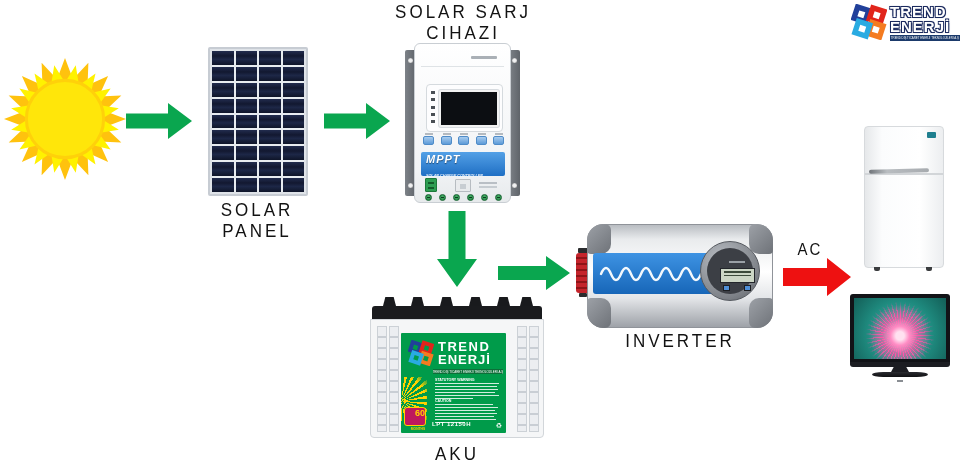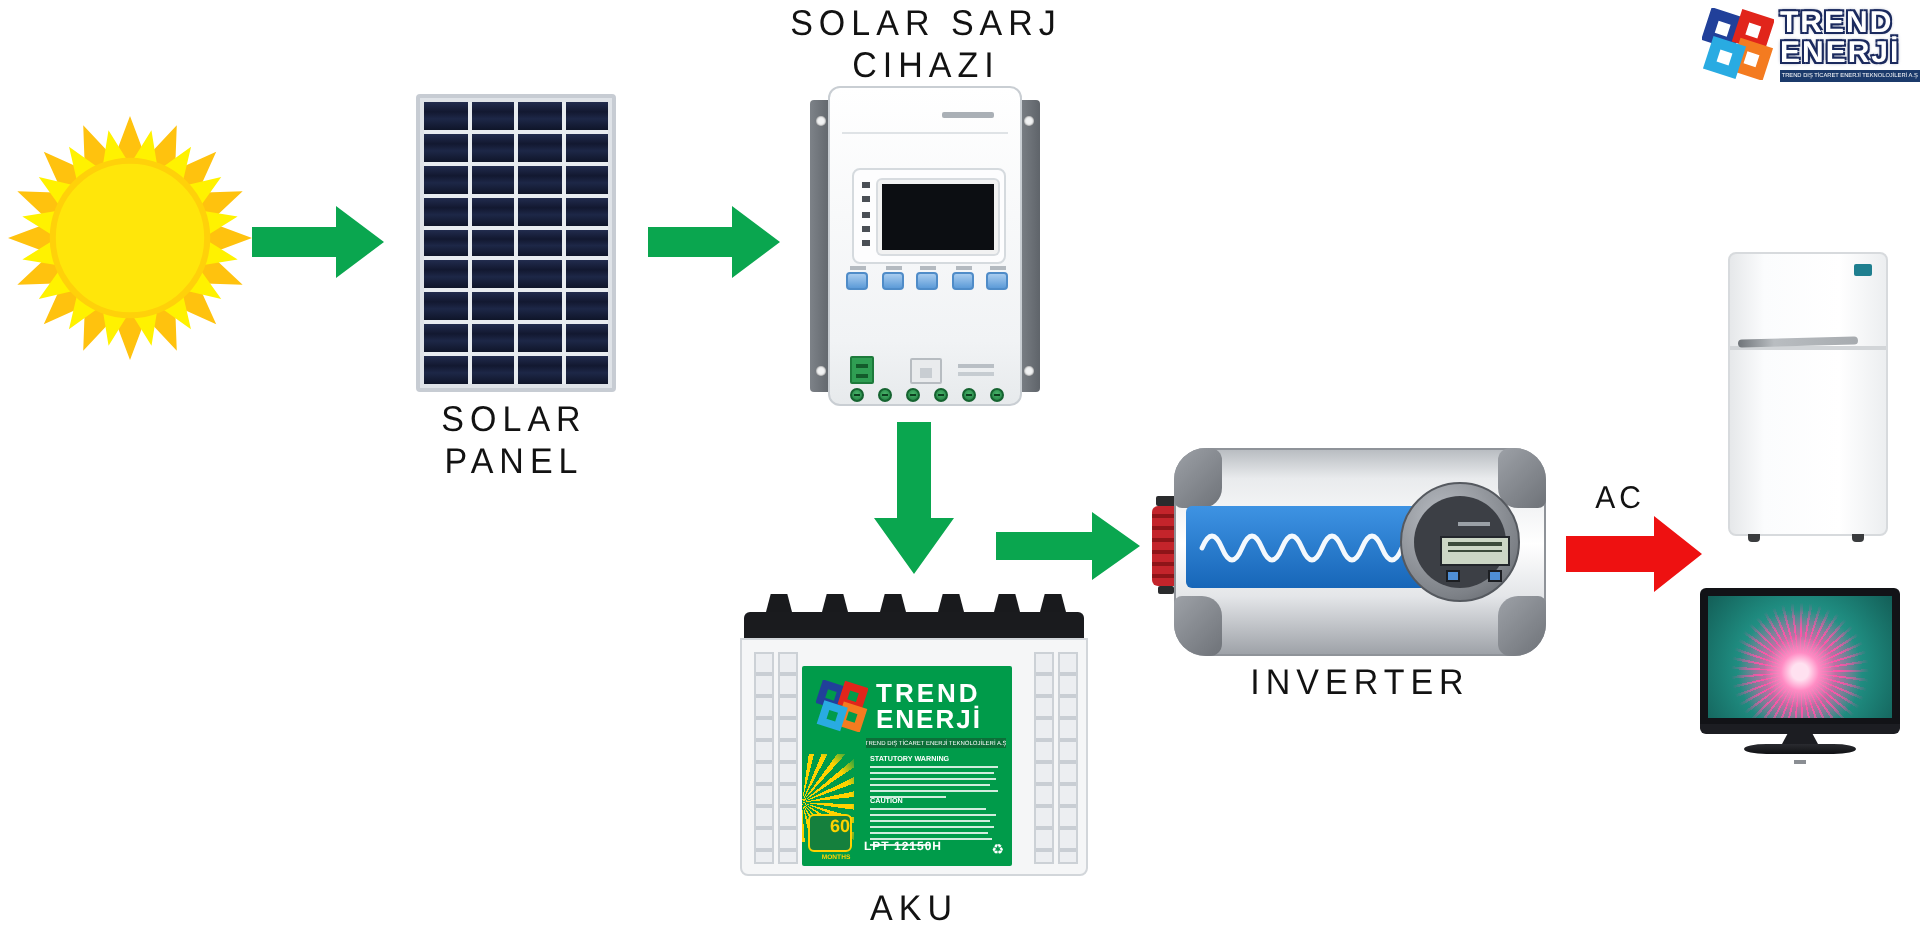--- a/index.html
+++ b/index.html
@@ -77,21 +77,21 @@
   .sticker-tagline{position:absolute;left:32px;top:36px;width:70px;height:5px;background:#0c6f38;
                    display:flex;align-items:center;justify-content:center;overflow:hidden;}
   .sticker-tagline span{font-size:6px;color:#fff;white-space:nowrap;transform:scale(.5);}
   .micro-title{position:absolute;font-size:6px;font-weight:700;color:#fff;white-space:nowrap;
                transform:scale(.6);transform-origin:0 0;}
   .micro-lines div{height:1.4px;background:rgba(255,255,255,.82);margin-bottom:1.6px;}
   .sticker-rays{position:absolute;left:0;bottom:12px;width:26px;height:44px;
                 background:repeating-conic-gradient(from -90deg at 0% 55%,#ffd200 0 6deg,rgba(255,210,0,0) 6deg 14deg);
                 -webkit-mask:radial-gradient(circle at 0% 55%,#000 0 70%,transparent 100%);
                 mask:radial-gradient(circle at 0% 55%,#000 0 70%,transparent 100%);}
-  .badge60{position:absolute;left:3px;bottom:7px;width:22px;height:19px;background:#15803d;
+  .badge60{position:absolute;left:3px;bottom:7px;width:22px;height:19px;background:#be185d;
            border:1.5px solid #ffd200;border-radius:3px;box-sizing:border-box;text-align:right;line-height:1;}
   .badge60 .v{font-size:9px;font-weight:800;color:#ffd200;display:block;margin-top:1px;}
   .badge60 .u{display:inline-block;font-size:6px;font-weight:700;color:#ffd200;transform:scale(.55);white-space:nowrap;}
   .sticker-model{position:absolute;left:31px;bottom:6px;font-size:6px;font-weight:800;color:#fff;letter-spacing:.5px;}
   .sticker-recycle{position:absolute;right:4px;bottom:4px;font-size:7px;color:#fff;line-height:1;}
 
   
   .inverter{left:587px;top:224px;width:186px;height:104px;}
   .inv-knob{left:-11px;top:29px;width:16px;height:40px;border-radius:3px;
             background:repeating-linear-gradient(180deg,#c4242b 0 4px,#8e1418 4px 6px);}
@@ -247,20 +247,24 @@
           </div>
         <div class="abs lcd"></div>
       </div>
       <div class="abs ctrl-buttons">
           <div class="ctrl-btn"></div>
           <div class="ctrl-btn"></div>
           <div class="ctrl-btn"></div>
           <div class="ctrl-btn"></div>
           <div class="ctrl-btn"></div>
         </div>
+      <div class="abs ctrl-band">
+        <div class="mppt">MPPT</div>
+        <div class="sub">SOLAR CHARGE CONTROLLER</div>
+      </div>
       <div class="abs ctrl-ports">
         <div class="abs ctrl-greenconn"></div>
         <div class="abs ctrl-rj45"></div>
         <div class="abs ctrl-porttext"></div>
       </div>
       <div class="abs ctrl-terms">
           <div class="ctrl-term"></div>
           <div class="ctrl-term"></div>
           <div class="ctrl-term"></div>
           <div class="ctrl-term"></div>

